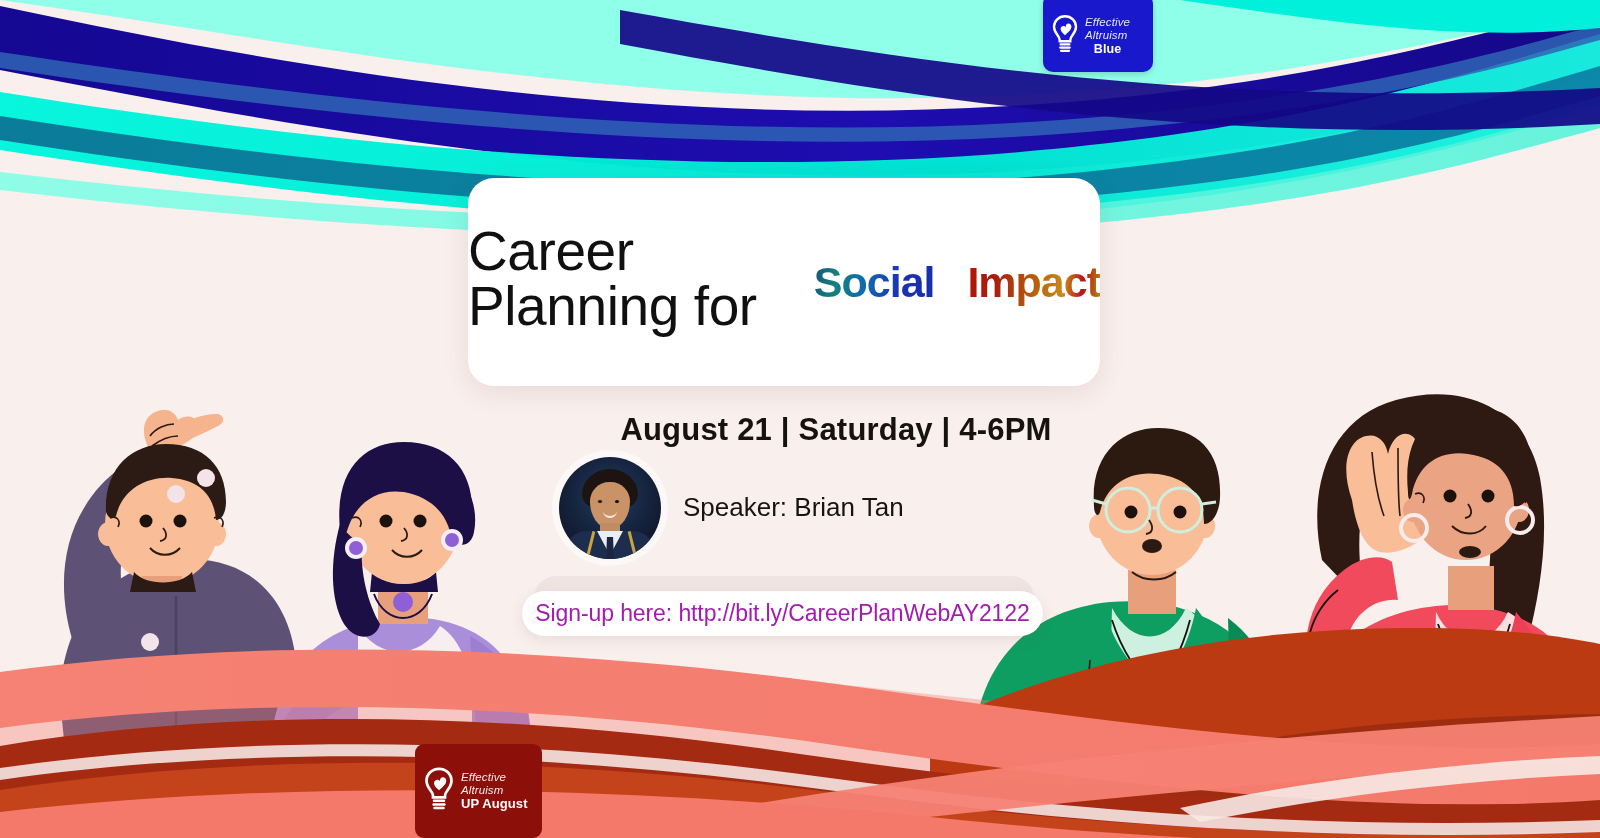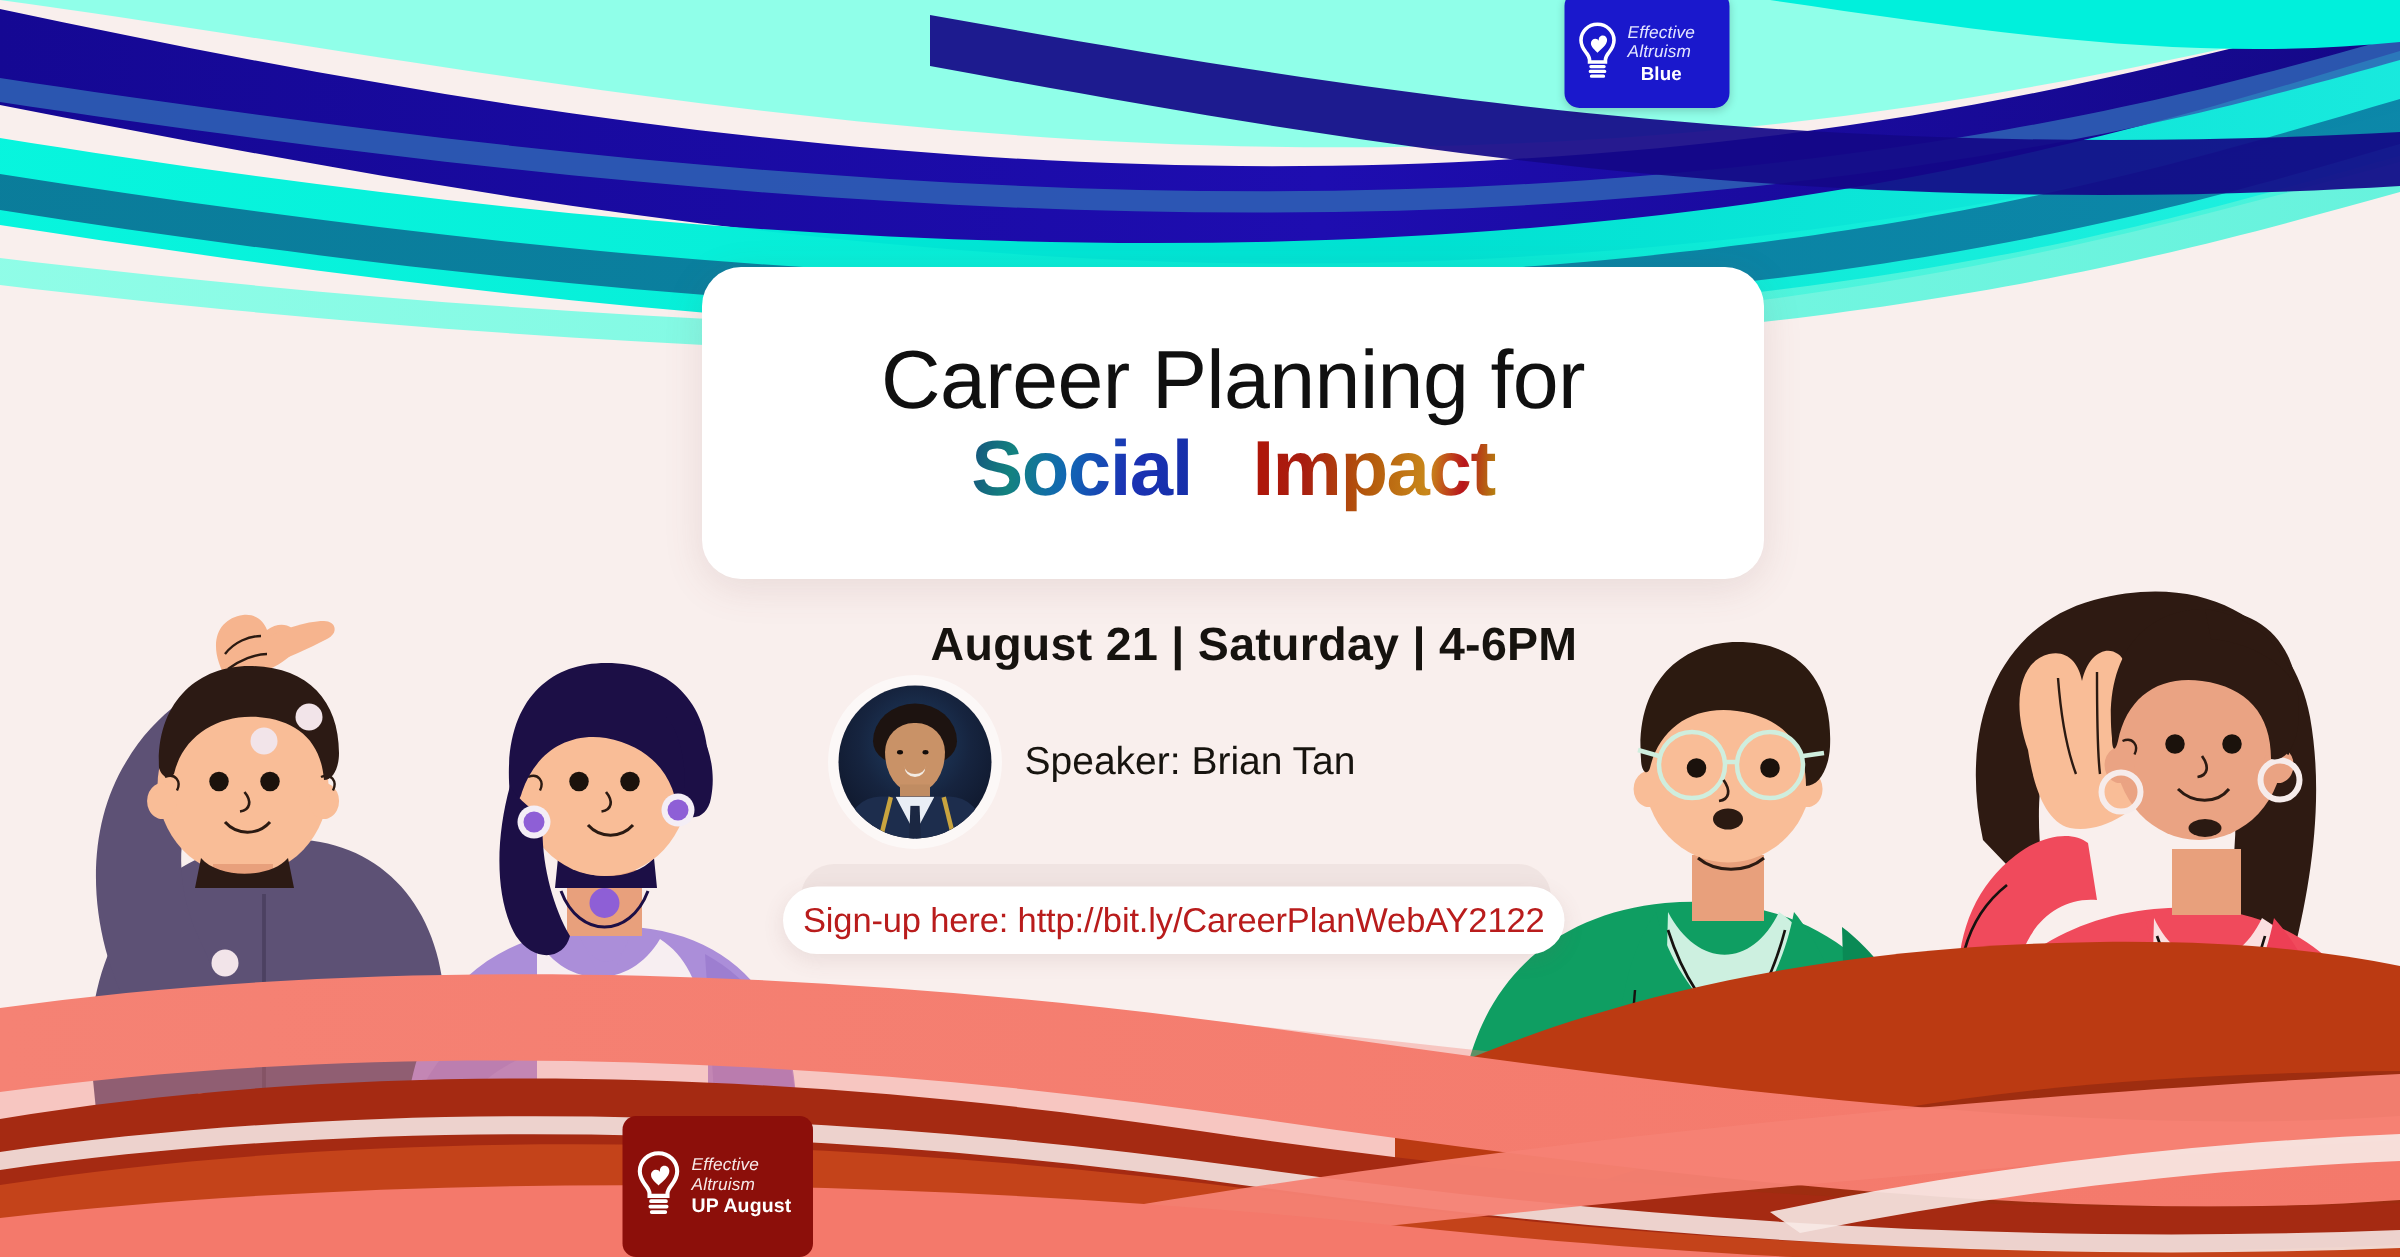--- a/index.html
+++ b/index.html
@@ -36,32 +36,32 @@
     z-index:40;
   }
   #ea-updiliman-badge .bulb{flex:0 0 auto;}
   #ea-updiliman-badge .badge-text .l1,
   #ea-updiliman-badge .badge-text .l2{font-size:11.5px;color:#f7e9e8;margin-top:0;}
   #ea-updiliman-badge .badge-text .l3{font-size:13px;color:#fff;font-weight:bold;}
   #ea-updiliman-badge .badge-text{margin-top:0;}
 
   
   #title-card{
-    position:absolute;left:468px;top:178px;width:708px;height:208px;
+    position:absolute;left:468px;top:178px;width:632px;height:208px;
     background:#ffffff;border-radius:26px;
     box-shadow:0 6px 26px rgba(120,80,80,.13);
-    display:flex;flex-direction:column;align-items:center;justify-content:center;
+    display:flex;align-items:center;justify-content:center;
     z-index:20;
   }
   #title-line1{
     font-size:55px;color:#101010;font-weight:400;
     letter-spacing:-.4px;line-height:1;margin-bottom:6px;
   }
   #title-line2{
-    font-size:52px;font-weight:bold;line-height:1;letter-spacing:-1px;
+    font-size:43px;font-weight:bold;line-height:1;letter-spacing:-1px;
     white-space:nowrap;
   }
   .grad-social{
     background:linear-gradient(100deg,#16507e 0%,#13827f 20%,#1167b4 44%,#1b32b4 70%,#152fa8 100%);
     -webkit-background-clip:text;background-clip:text;color:transparent;
   }
   .grad-impact{
     background:linear-gradient(95deg,#b01508 0%,#a81d10 22%,#b4590c 48%,#c9891b 72%,#b8141b 86%,#b5870f 100%);
     -webkit-background-clip:text;background-clip:text;color:transparent;
   }
@@ -124,21 +124,21 @@
   #speaker-name,#speaker-role{font-size:26px;color:#17140f;letter-spacing:0;}
 
   
   #signup-pill{
     position:absolute;left:522px;top:591px;width:521px;height:45px;
     background:#ffffff;border-radius:23px;
     display:flex;align-items:center;justify-content:center;
     box-shadow:0 4px 14px rgba(120,80,80,.12);
     z-index:25;
   }
-  #signup-text{font-size:23px;color:#b91c1c;letter-spacing:-.1px;white-space:nowrap;}
+  #signup-text{font-size:23px;color:#a21caf;letter-spacing:-.1px;white-space:nowrap;}
 
   
   #pill-shadow{
     position:absolute;left:534px;top:576px;width:500px;height:44px;
     background:#efe2df;border-radius:22px;z-index:24;opacity:.85;
   }
 </style>
 </head>
 <body>
 

